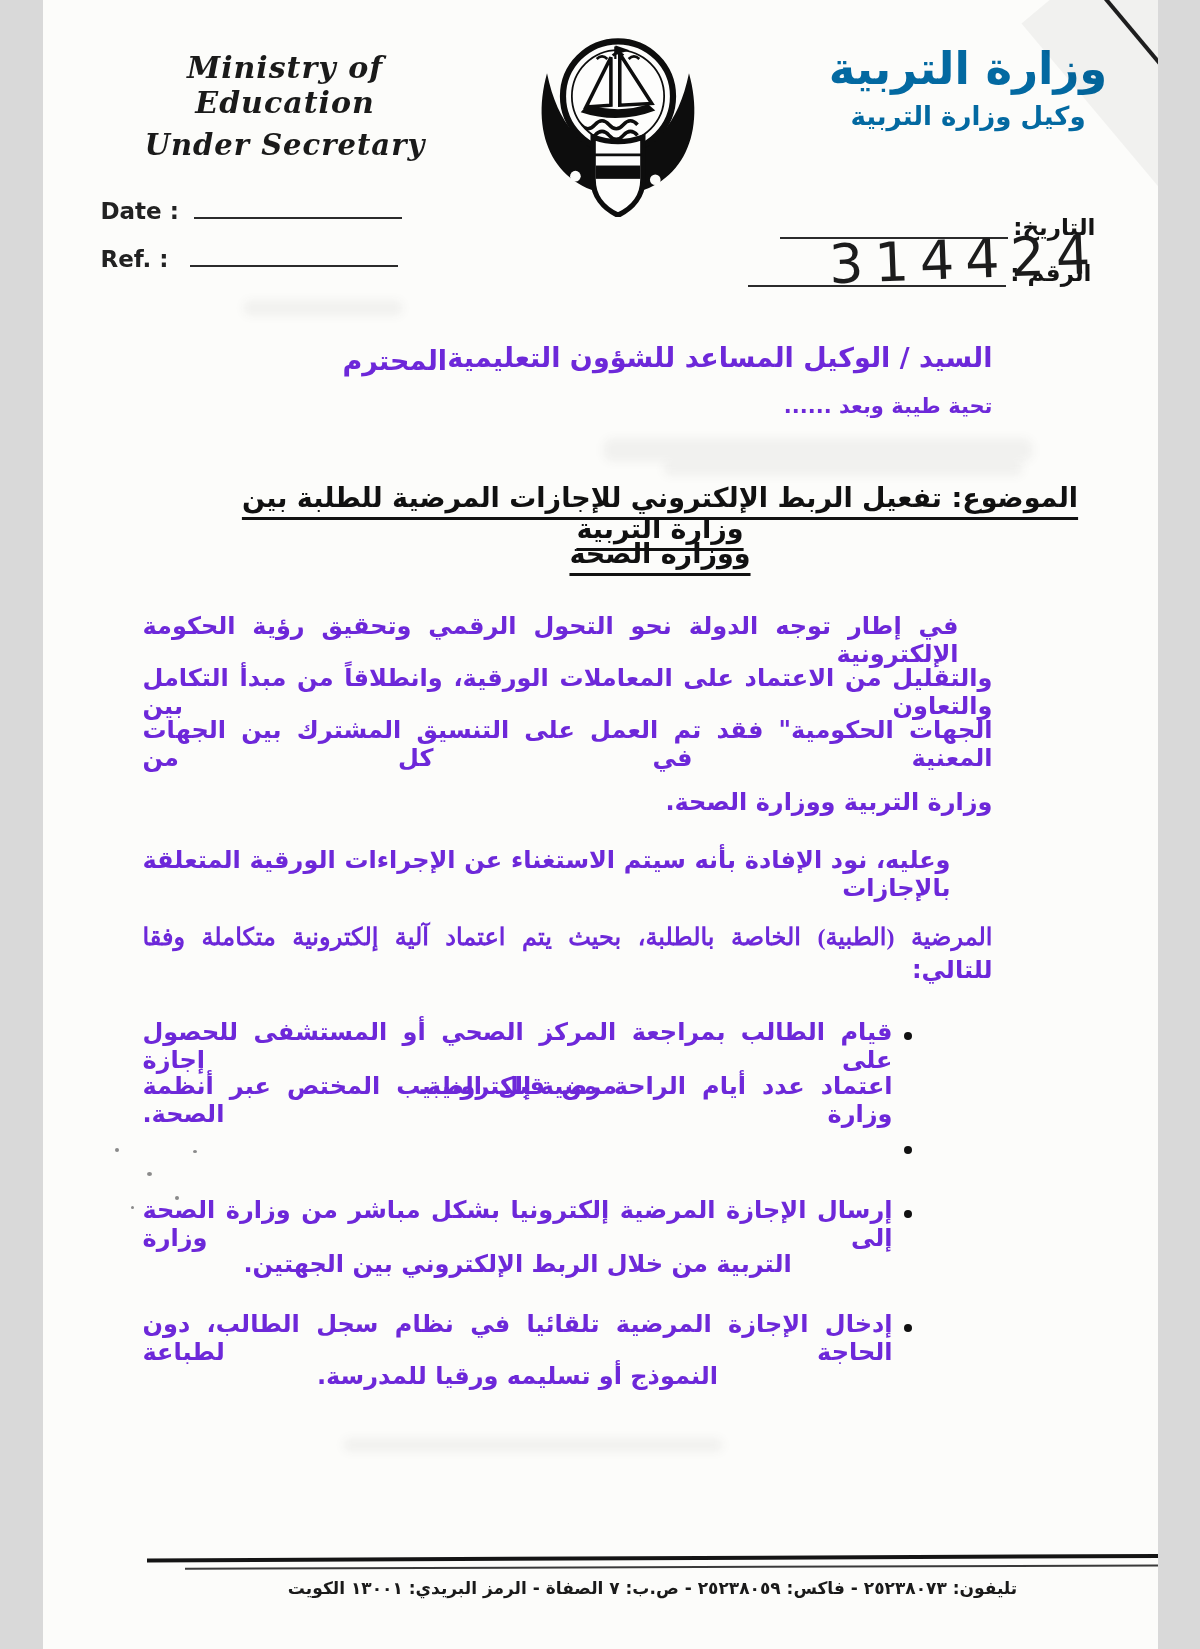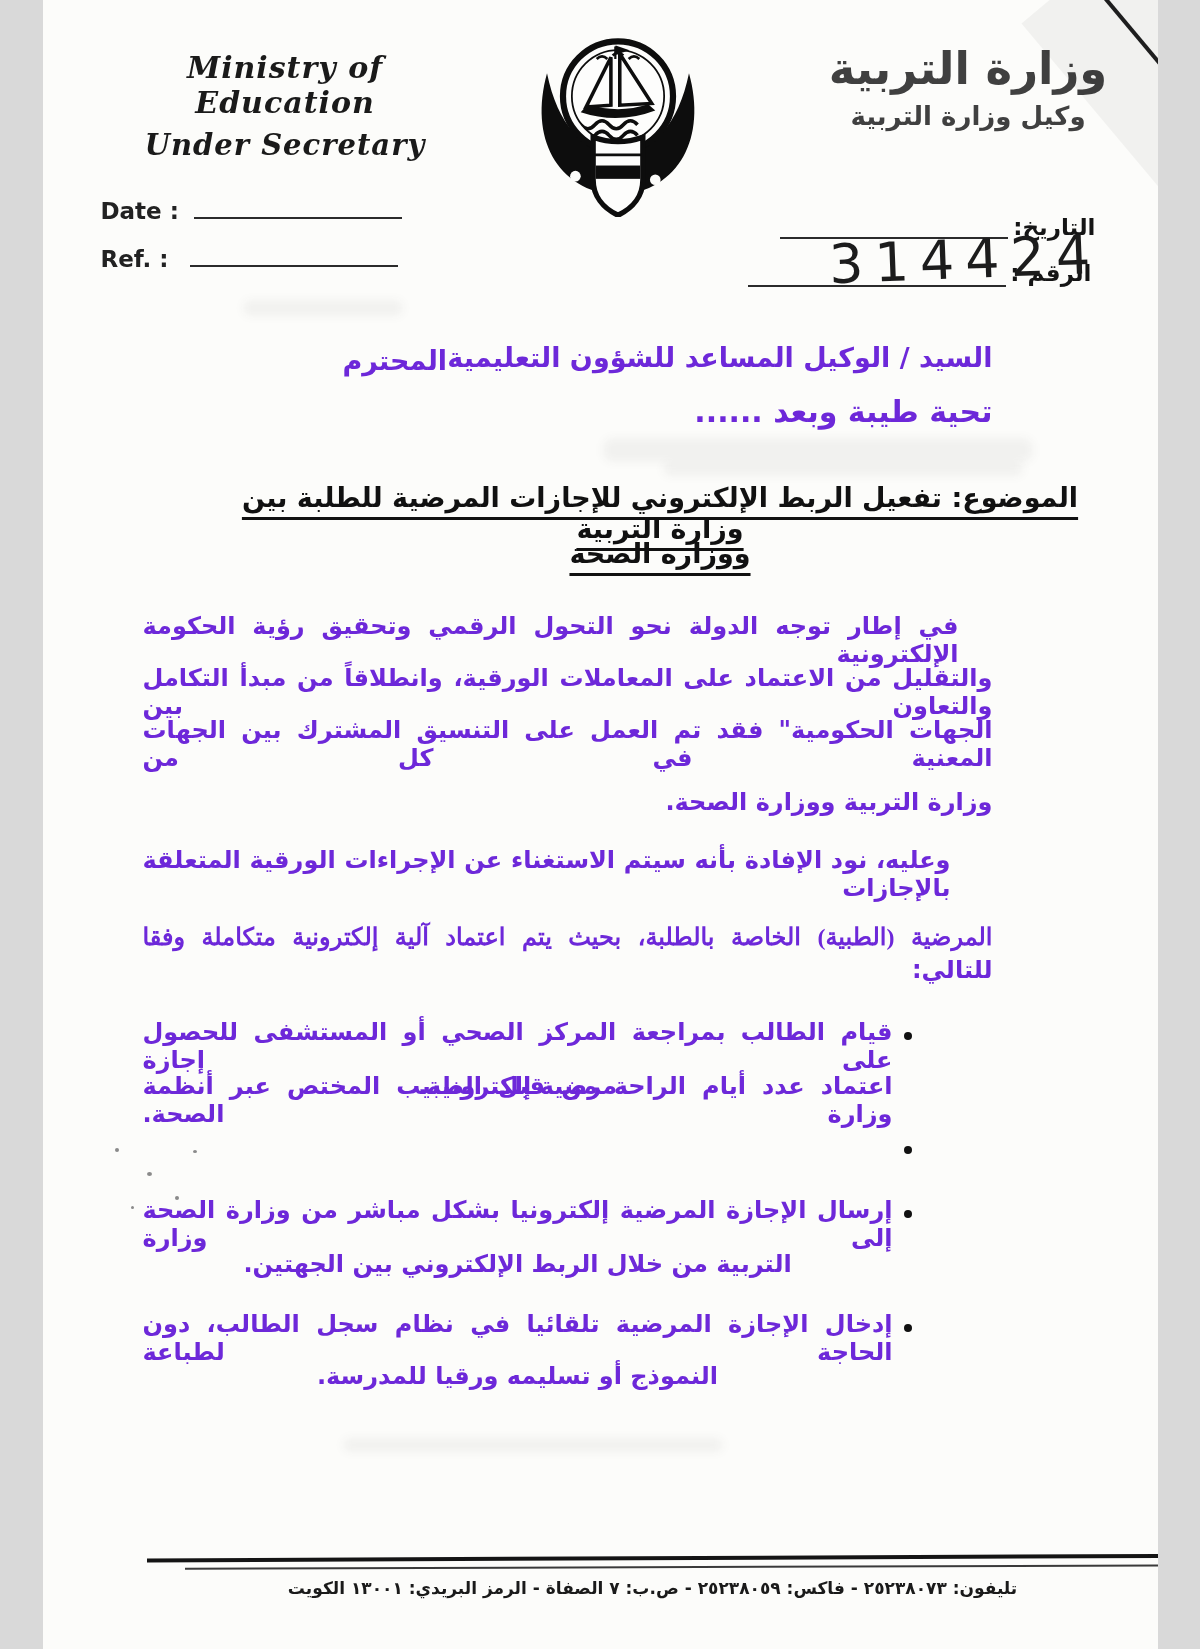--- a/index.html
+++ b/index.html
@@ -11,37 +11,37 @@
   .abs{position:absolute;}
   .ar{direction:rtl;unicode-bidi:plaintext;}
 
   
   .eng-head{left:70px;top:50px;width:345px;text-align:center;
     font-family:"DejaVu Serif",serif;font-style:italic;font-weight:bold;color:#1a1a1a;}
   .eng-head .l1{font-size:30px;letter-spacing:1px;}
   .eng-head .l2{font-size:29px;letter-spacing:1px;margin-top:8px;}
 
   
-  .ar-head{left:768px;top:42px;width:315px;text-align:center;color:#404040;}
+  .ar-head{left:768px;top:42px;width:315px;text-align:center;color:#0369a1;}
   .ar-head .t1{font-size:45px;font-weight:bold;letter-spacing:-1px;}
   .ar-head .t2{font-size:26px;font-weight:bold;margin-top:6px;letter-spacing:-1px;}
 
   
   .meta-label-en{font-size:23px;font-weight:600;color:#222;}
   .rule{background:#2b2b2b;height:2px;}
   .meta-label-ar{font-size:23px;font-weight:bold;color:#151515;}
   .handnum{left:786px;top:228px;font-size:54px;font-weight:500;color:#1c1c1c;
     letter-spacing:11px;transform:rotate(-2.2deg);font-family:"DejaVu Sans",sans-serif;}
 
   
   .line{position:absolute;font-weight:bold;color:#6d28d9;}
   .body-col{right:165px;width:850px;font-size:24px;}
   .just{text-align:justify;text-align-last:justify;}
   .addr{font-size:27px;}
-  .greet{font-size:30px;}
+  .greet{font-size:21px;}
   .subject{left:160px;width:915px;text-align:center;font-size:27px;font-weight:bold;
     text-decoration:underline;text-decoration-thickness:2.5px;text-underline-offset:10px;}
   .bullet-line{right:265px;width:750px;font-size:24px;}
   .b-center{text-align:center;text-align-last:center;}
   .dot{position:absolute;right:246px;width:8px;height:8px;border-radius:50%;background:#111;}
 
   
   .f-rule1{left:104px;top:1556px;width:1096px;height:4px;background:#141414;transform:rotate(-0.25deg);}
   .f-rule2{left:142px;top:1566px;width:1058px;height:2px;background:#3a3a3a;transform:rotate(-0.2deg);}
   .footer-text{left:160px;top:1578px;width:900px;text-align:center;

